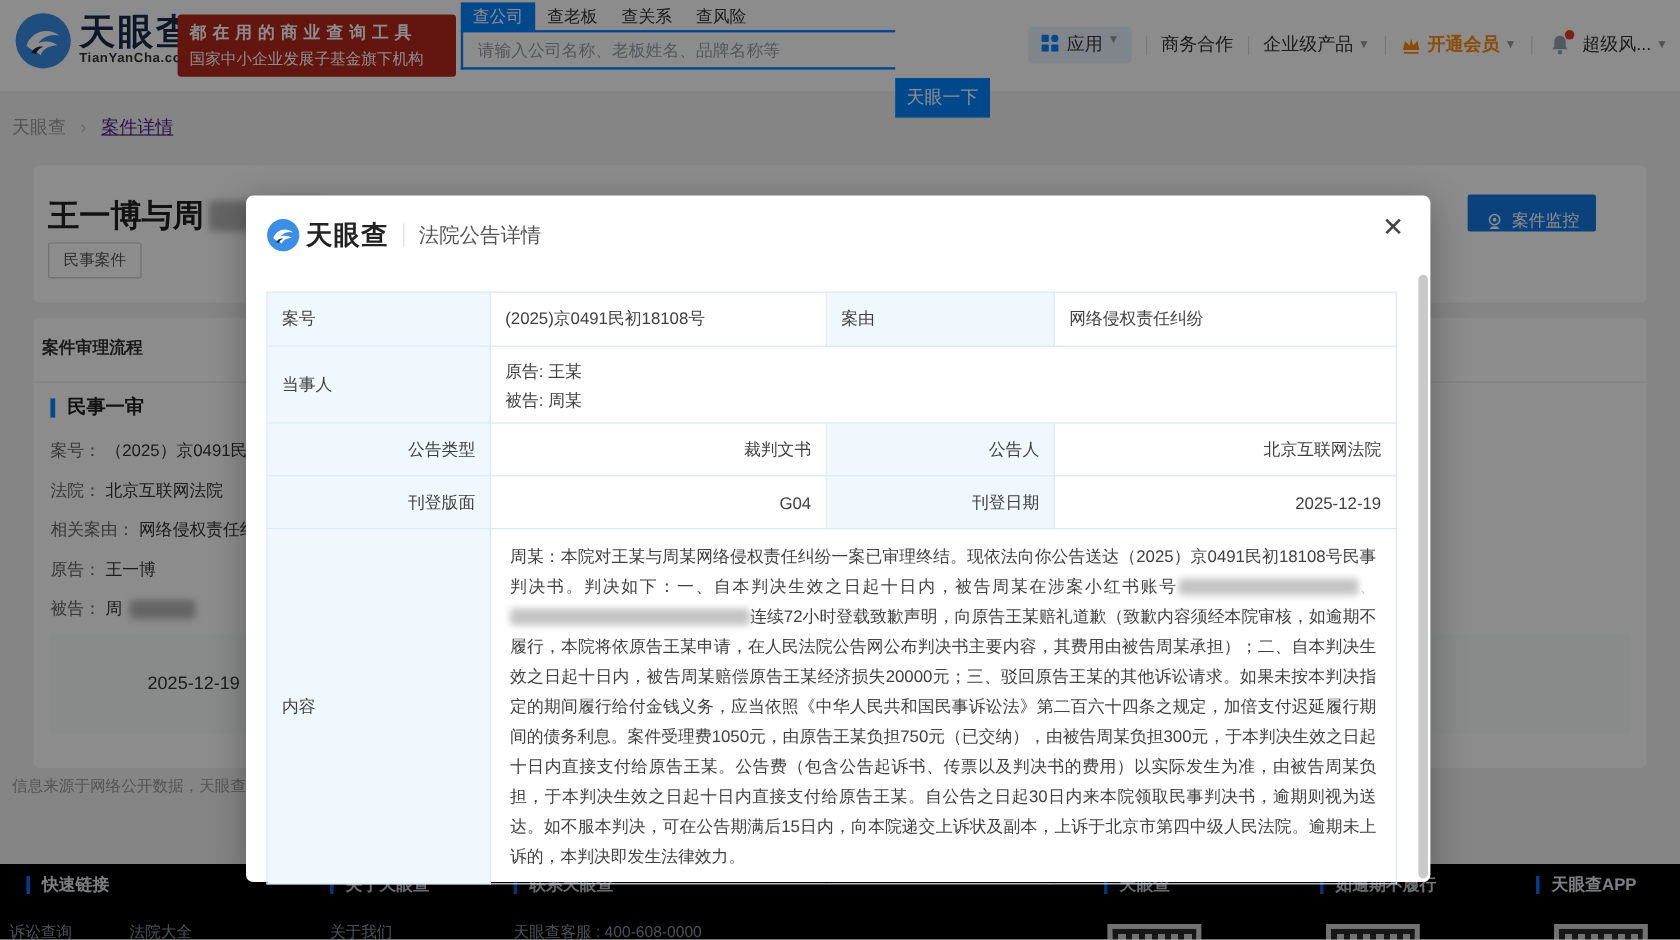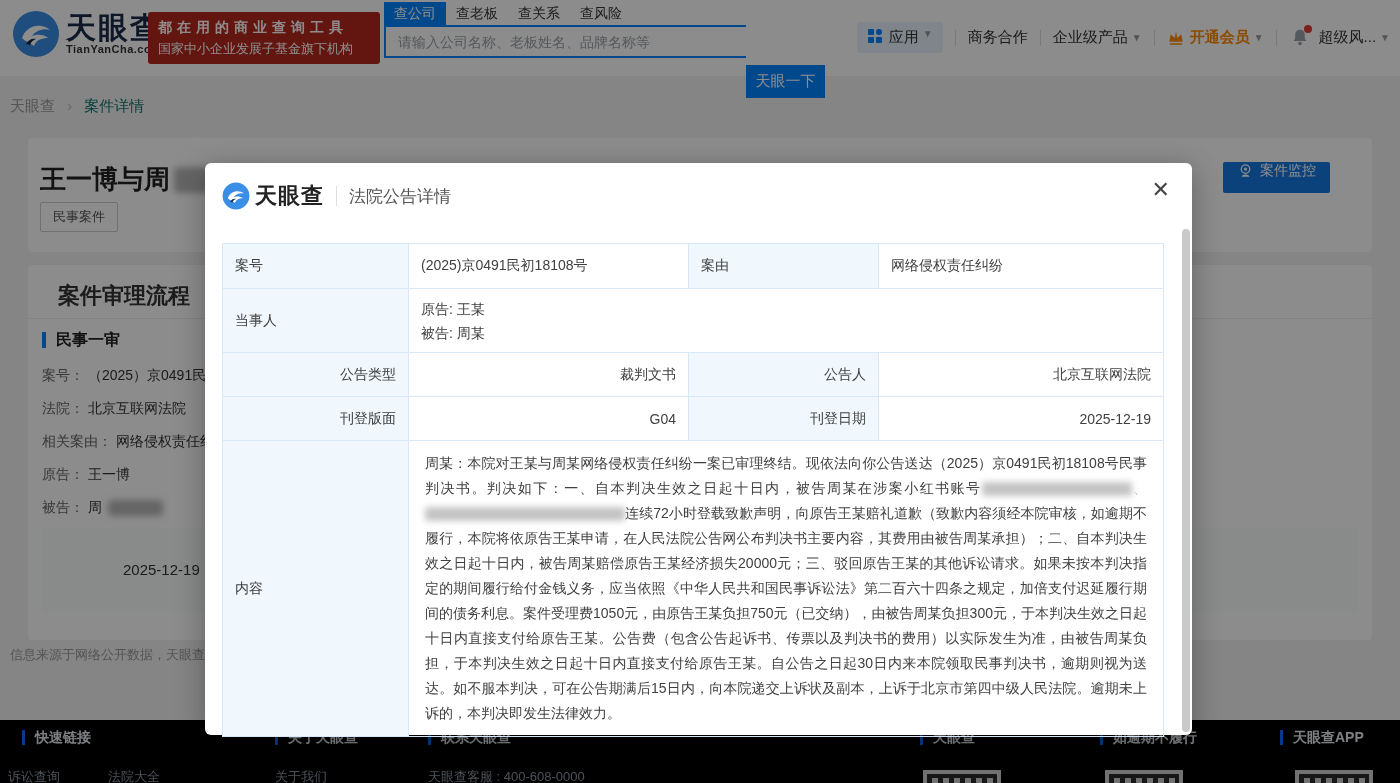--- a/index.html
+++ b/index.html
@@ -32,35 +32,35 @@
   .nav-sep { width:1px; height:16px; background:#ddd; margin:0 12px; }
   .nav-item { display:flex; align-items:center; white-space:nowrap; cursor:pointer; }
   .apps-chip { background:#eaf3fe; border-radius:4px; padding:6px 10px; display:flex; align-items:flex-start; }
   .caret { font-size:10px; color:#999; margin-left:4px; }
   .vip { color:#ff8a00; font-weight:bold; }
   .bell-wrap { position:relative; width:22px; height:22px; margin-right:8px; }
   .bell-dot { position:absolute; right:-1px; top:-2px; width:8px; height:8px; background:#e23b30; border-radius:50%; }
 
   
   .breadcrumb { position:absolute; left:10px; top:97px; font-size:15px; color:#999; }
-  .breadcrumb .cur { color:#0f766e; }
+  .breadcrumb .cur { color:#4c1d95;text-decoration:underline; }
   .crumb-sep { margin:0 8px; color:#bbb; }
 
   
   .card { position:absolute; background:#fff; border-radius:4px; }
   .card1 { left:28px; top:138px; width:1344px; height:114px; }
   .case-title { position:absolute; left:12px; top:24px; font-size:26px; font-weight:bold; color:#222; display:flex; align-items:center; }
   .blur-chip { display:inline-block; background:#b9b9b9; border-radius:4px; filter:blur(3px); vertical-align:middle; }
   .title-blur { width:95px; height:26px; margin-left:4px; }
   .case-tag { position:absolute; left:12px; top:64px; border:1px solid #ccc; border-radius:2px; font-size:13px; color:#555; padding:5px 12px; }
   .monitor-btn { position:absolute; right:42px; top:24px; height:31px; background:#1679e0; color:#fff; border:none; border-radius:2px;
-    font-size:14px; padding:0 14px; display:flex; align-items:flex-start; gap:6px; cursor:pointer; }
+    font-size:14px; padding:0 14px; display:flex; align-items:flex-end; gap:6px; cursor:pointer; }
 
   .card2 { left:28px; top:265px; width:1344px; height:375px; }
-  .card2-title { position:absolute; left:30px; top:16px; font-size:22px; font-weight:bold; color:#333; }
+  .card2-title { position:absolute; left:7px; top:16px; font-size:14px; font-weight:bold; color:#333; }
   .card2-divider { position:absolute; left:0; top:53px; width:100%; height:1px; background:#eee; }
   .stage-title { position:absolute; left:14px; top:67px; font-size:16px; font-weight:bold; color:#222;
     border-left:4px solid #0084ff; padding-left:10px; line-height:16px; }
   .case-field { position:absolute; left:14px; font-size:14px; white-space:nowrap; }
   .case-field .lbl { color:#666; }
   .case-field .val { color:#333; }
   .beigao-blur { width:55px; height:16px; margin-left:2px; }
   .timeline-panel { position:absolute; left:14px; top:263px; width:1316px; height:84px; background:#fafbfc; }
   .timeline-item { position:absolute; left:81px; top:33px; display:flex; align-items:center; font-size:15px; color:#333; }
   .timeline-dot { width:9px; height:9px; border-radius:50%; background:#0084ff; margin-left:14px; }

